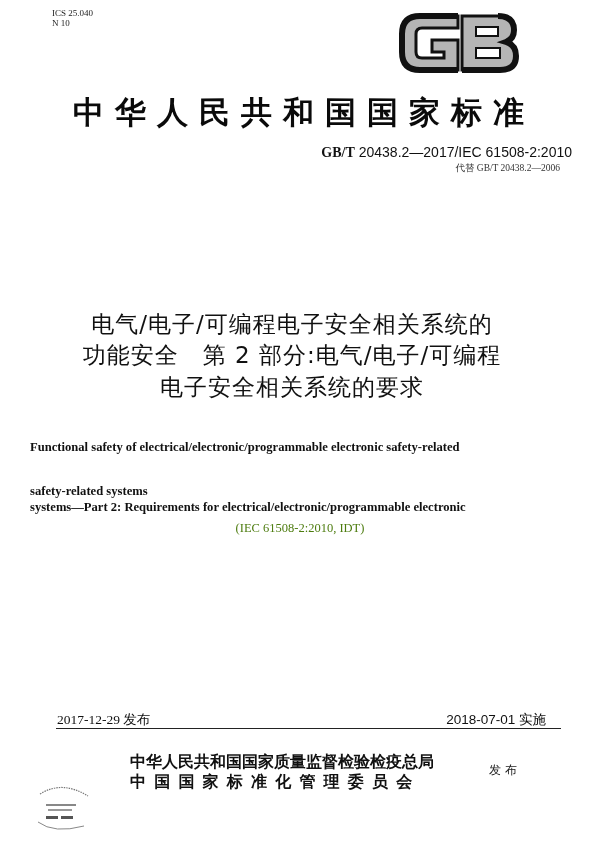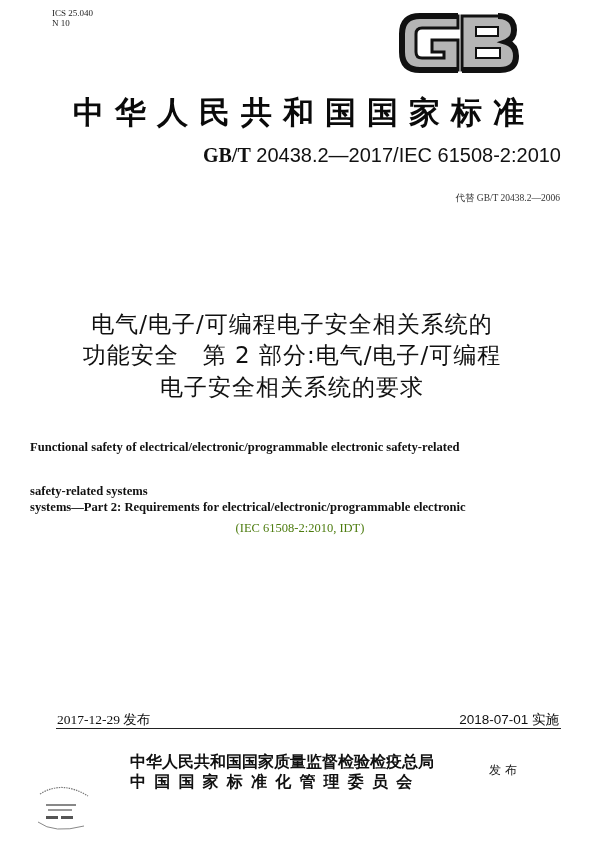--- a/index.html
+++ b/index.html
@@ -37,39 +37,38 @@
       font-family: "DejaVu Serif", serif;
       font-weight: bold;
       font-size: 31px;
       letter-spacing: 11px;
       color: #0a0a0a;
       padding-left: 8px;
       box-sizing: border-box;
     }
 
     .std-code {
-      right: 39px; top: 144px;
+      right: 28px; top: 144px;
       text-align: right;
       font-family: "Liberation Sans", sans-serif;
-      font-size: 20px;
+      font-size: 14px;
       color: #111;
       white-space: nowrap;
     }
     .std-code .gbt {
       font-family: "Liberation Serif", serif;
       font-weight: bold;
     }
     .replaces {
       right: 40px; top: 162px;
       text-align: right;
       font-family: "Liberation Serif", serif;
       font-size: 9.5px;
       color: #333;
       white-space: nowrap;
-      margin-top: 30px;
     }
 
     .cn-title {
       left: 0; width: 584px;
       text-align: center;
       font-family: "DejaVu Sans", sans-serif;
       font-size: 23px;
       letter-spacing: 1px;
       color: #111;
       white-space: nowrap;
@@ -100,21 +99,21 @@
     }
 
     .issue-date {
       left: 57px; top: 711px;
       font-family: Liberation Serif, serif;
       font-size: 13.5px;
       color: #111;
       white-space: nowrap;
     }
     .impl-date {
-      right: 41px; top: 711px;
+      right: 54px; top: 711px;
       font-family: "Liberation Sans", sans-serif;
       font-size: 13.5px;
       color: #111;
       white-space: nowrap;
       text-align: right;
     }
     .date-rule {
       left: 56px; top: 728px;
       width: 505px; height: 0;
       border-top: 1.5px solid #222;

